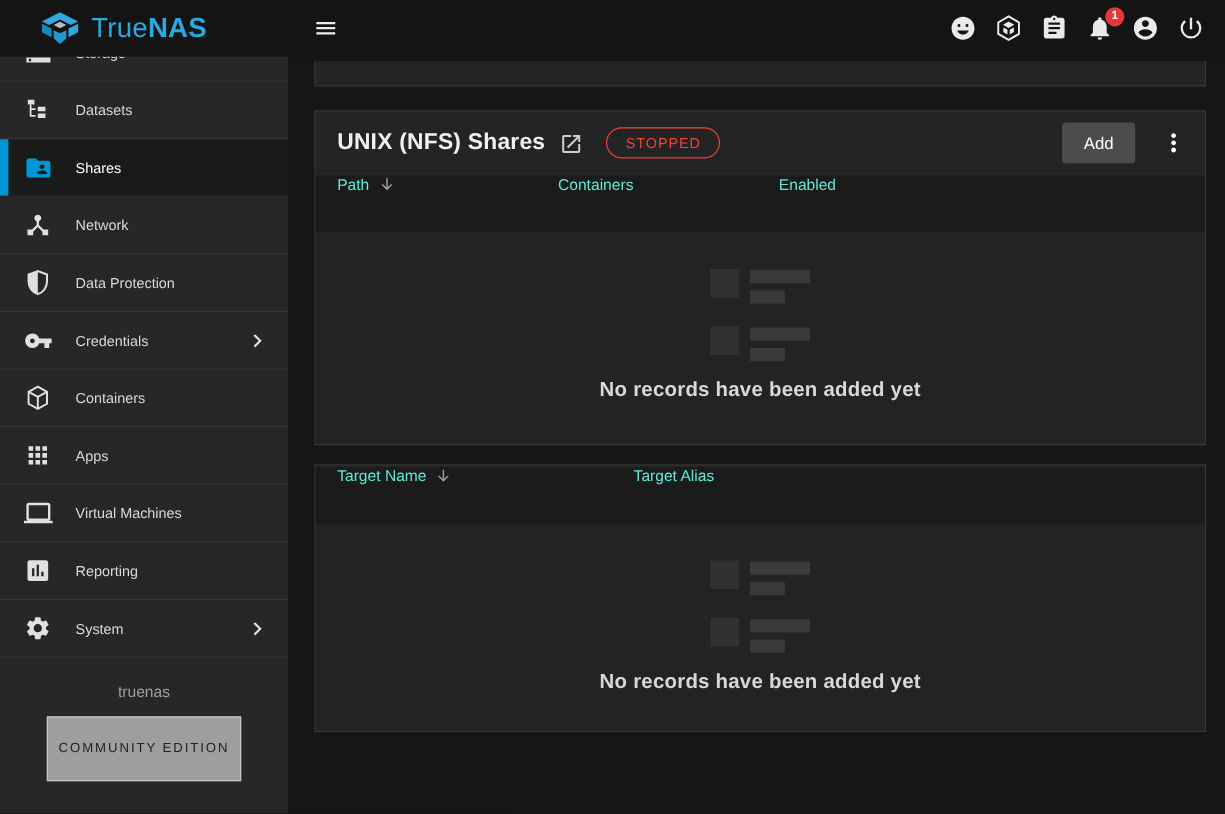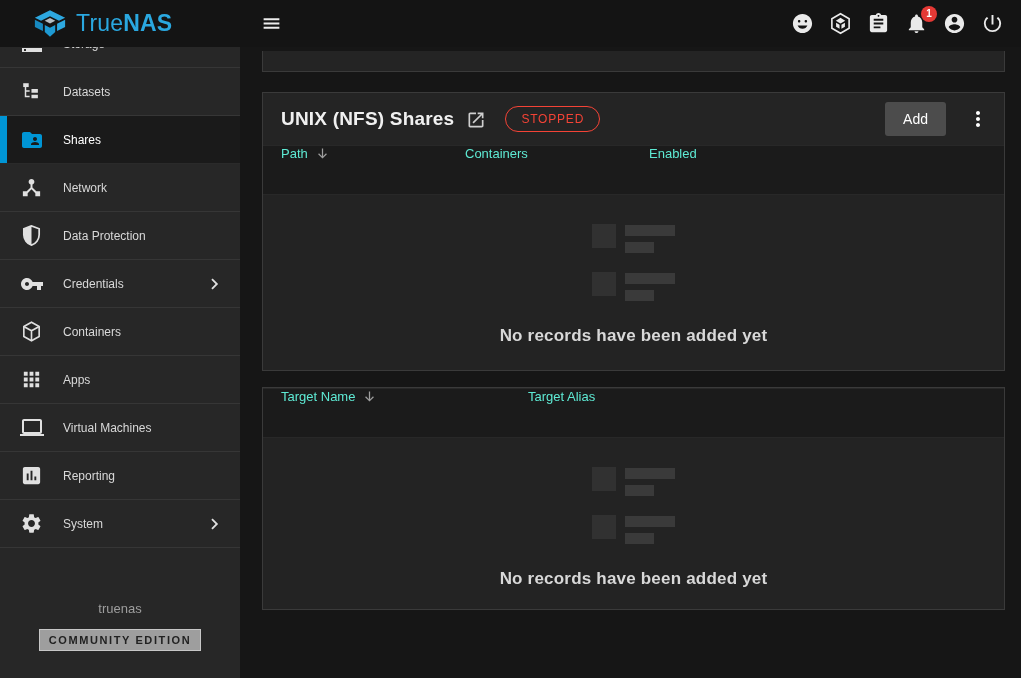--- a/index.html
+++ b/index.html
@@ -51,22 +51,22 @@
   }
   .nav-item .nicon { width: 24px; height: 24px; flex: none; color: #e0e0e0; }
   .nav-item.selected { background: #1a1a1a; color: #ffffff; }
   .nav-item.selected .nicon { color: #0095d5; }
   .accent-bar { position: absolute; left: 0; top: 0; bottom: 0; width: 7px; background: #0095d5; }
   .nav-chevron { margin-left: auto; width: 22px; height: 22px; color: #e0e0e0; flex: none; }
 
   .sidebar-footer { position: absolute; left: 0; right: 0; bottom: 0; text-align: center; padding-bottom: 10px; }
   .hostname { font-size: 13px; color: #9e9e9e; margin-bottom: 13px; }
   .edition-badge {
-    display: inline-block; background: #9e9e9e; color: #222; font-size: 11px; font-weight: 700;
-    letter-spacing: 1.6px; padding: 4px 9px; margin-bottom: 17px; border: 1px solid #c7c7c7;
+    display: inline-block; background: #9e9e9e; color: #222; font-size: 11px; font-weight: 400;
+    letter-spacing: 1.6px; padding: 20px 9px; margin-bottom: 17px; border: 1px solid #c7c7c7;
   }
   .product-line { font-size: 11px; color: #8d8d8d; margin-bottom: 5px; }
   .copyright-line { font-size: 11px; color: #8d8d8d; }
   .copyright-link { color: #2f9fd6; cursor: pointer; margin-left: 3px; }
 
   
   .main {
     position: absolute; top: 47px; left: 240px; right: 0; bottom: 0;
     background: #161616; padding: 4px 16px 0 22px; overflow: hidden;
   }
@@ -102,21 +102,21 @@
 
   .table-body { background: #232323; display: flex; flex-direction: column; align-items: center; }
   .body-nfs { height: 175px; }
   .body-iscsi { height: 171px; }
   .skeleton { display: flex; flex-direction: column; gap: 19px; padding-top: 29px; }
   .skel-row { display: flex; gap: 9px; align-items: flex-start; }
   .skel-square { width: 24px; height: 24px; background: #313131; }
   .skel-bars { display: flex; flex-direction: column; gap: 6px; padding-top: 1px; }
   .skel-bar-long { width: 50px; height: 11px; background: #3a3a3a; }
   .skel-bar-short { width: 29px; height: 11px; background: #3a3a3a; }
-  .empty-text { margin-top: 25px; font-size: 17px; font-weight: 700; color: #d8d8d8; letter-spacing: 0.2px; }
+  .empty-text { margin-top: 14px; font-size: 17px; font-weight: 700; color: #d8d8d8; letter-spacing: 0.2px; }
 </style>
 </head>
 <body>
 
 <header class="topbar">
   <div class="brand">
     <span>
       <svg width="34" height="29" viewBox="0 0 36 30">
         <polygon points="18,1 34,9 27.5,12.2 18,7.3 8.5,12.2 2,9" fill="#2da8e0"></polygon>
         <polygon points="18,9.3 23.6,12.2 18,15.1 12.4,12.2" fill="#b6bdc2"></polygon>

